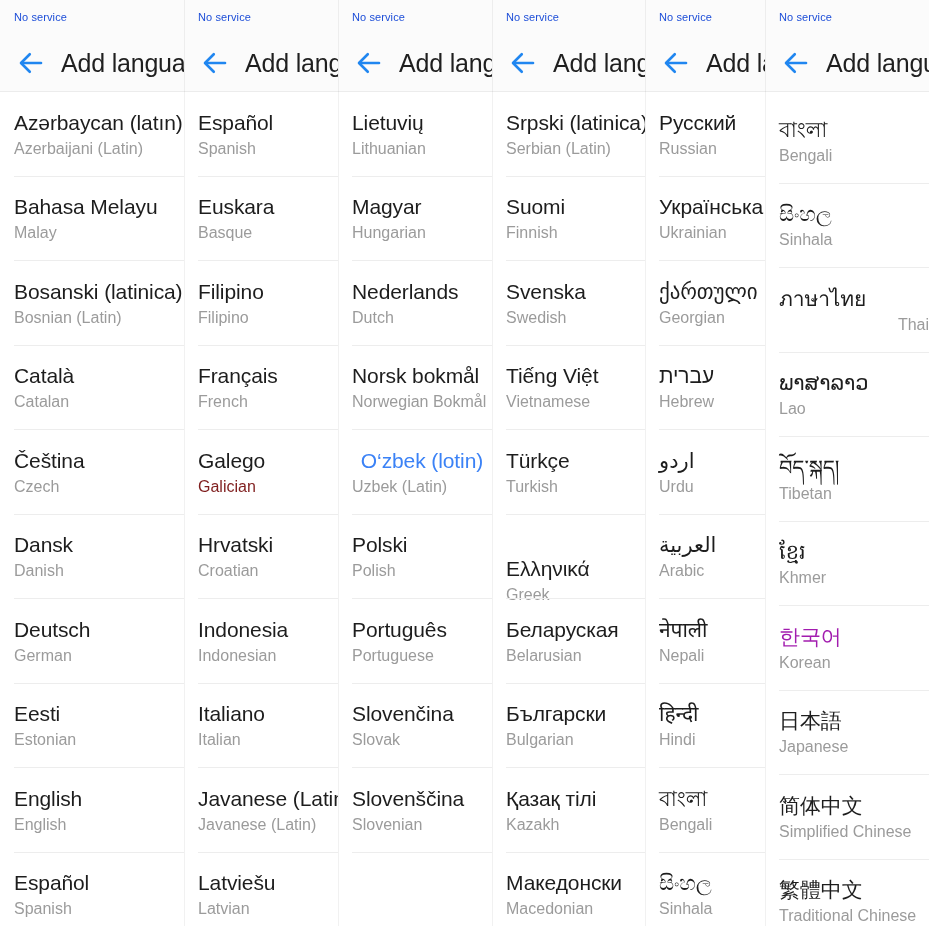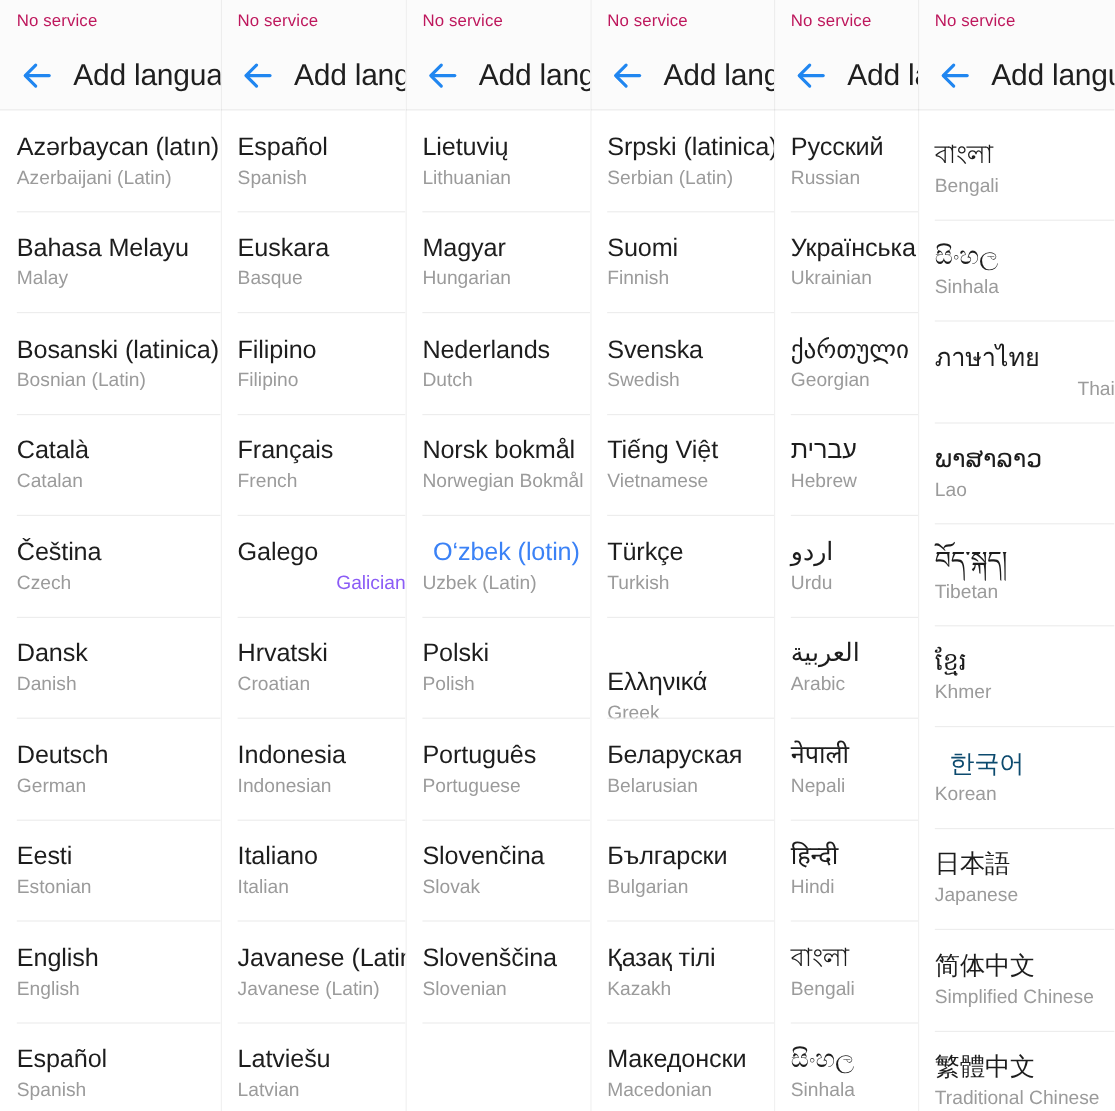--- a/index.html
+++ b/index.html
@@ -45,22 +45,22 @@
     top: 0;
     left: 0;
     right: 0;
     height: 34px;
     display: flex;
     align-items: center;
     padding-left: 14px;
   }
 
   .statusbar-carrier {
-    font-size: 14px;
-    color: #be185d;
+    font-size: 11px;
+    color: #1d4ed8;
     white-space: nowrap;
     letter-spacing: 0.1px;
   }
 
   .appbar {
     position: absolute;
     top: 34px;
     left: 0;
     right: 0;
     height: 58px;
@@ -235,21 +235,21 @@
         <div class="lang-row">
           <div class="lang-native" style="color: rgb(29, 29, 29);">Filipino</div>
           <div class="lang-english" style="color: rgb(155, 155, 155);">Filipino</div>
         </div>
         <div class="lang-row">
           <div class="lang-native" style="color: rgb(29, 29, 29);">Français</div>
           <div class="lang-english" style="color: rgb(155, 155, 155);">French</div>
         </div>
         <div class="lang-row">
           <div class="lang-native" style="color: rgb(29, 29, 29);">Galego</div>
-          <div class="lang-english" style="color: #8b5cf6; text-align: right;">Galician</div>
+          <div class="lang-english" style="color: #7f1d1d;">Galician</div>
         </div>
         <div class="lang-row">
           <div class="lang-native" style="color: rgb(29, 29, 29);">Hrvatski</div>
           <div class="lang-english" style="color: rgb(155, 155, 155);">Croatian</div>
         </div>
         <div class="lang-row">
           <div class="lang-native" style="color: rgb(29, 29, 29);">Indonesia</div>
           <div class="lang-english" style="color: rgb(155, 155, 155);">Indonesian</div>
         </div>
         <div class="lang-row">
@@ -474,21 +474,21 @@
         </div>
         <div class="lang-row">
           <div class="lang-native" style="color: rgb(29, 29, 29);">བོད་སྐད།</div>
           <div class="lang-english" style="color: rgb(155, 155, 155);">Tibetan</div>
         </div>
         <div class="lang-row">
           <div class="lang-native" style="color: rgb(29, 29, 29);">ខ្មែរ</div>
           <div class="lang-english" style="color: rgb(155, 155, 155);">Khmer</div>
         </div>
         <div class="lang-row">
-          <div class="lang-native" style="color: #0c4a6e; margin-left: 12px;">한국어</div>
+          <div class="lang-native" style="color: #a21caf;">한국어</div>
           <div class="lang-english" style="color: rgb(155, 155, 155);">Korean</div>
         </div>
         <div class="lang-row">
           <div class="lang-native" style="color: rgb(29, 29, 29);">日本語</div>
           <div class="lang-english" style="color: rgb(155, 155, 155);">Japanese</div>
         </div>
         <div class="lang-row">
           <div class="lang-native" style="color: rgb(29, 29, 29);">简体中文</div>
           <div class="lang-english" style="color: rgb(155, 155, 155);">Simplified Chinese</div>
         </div>

